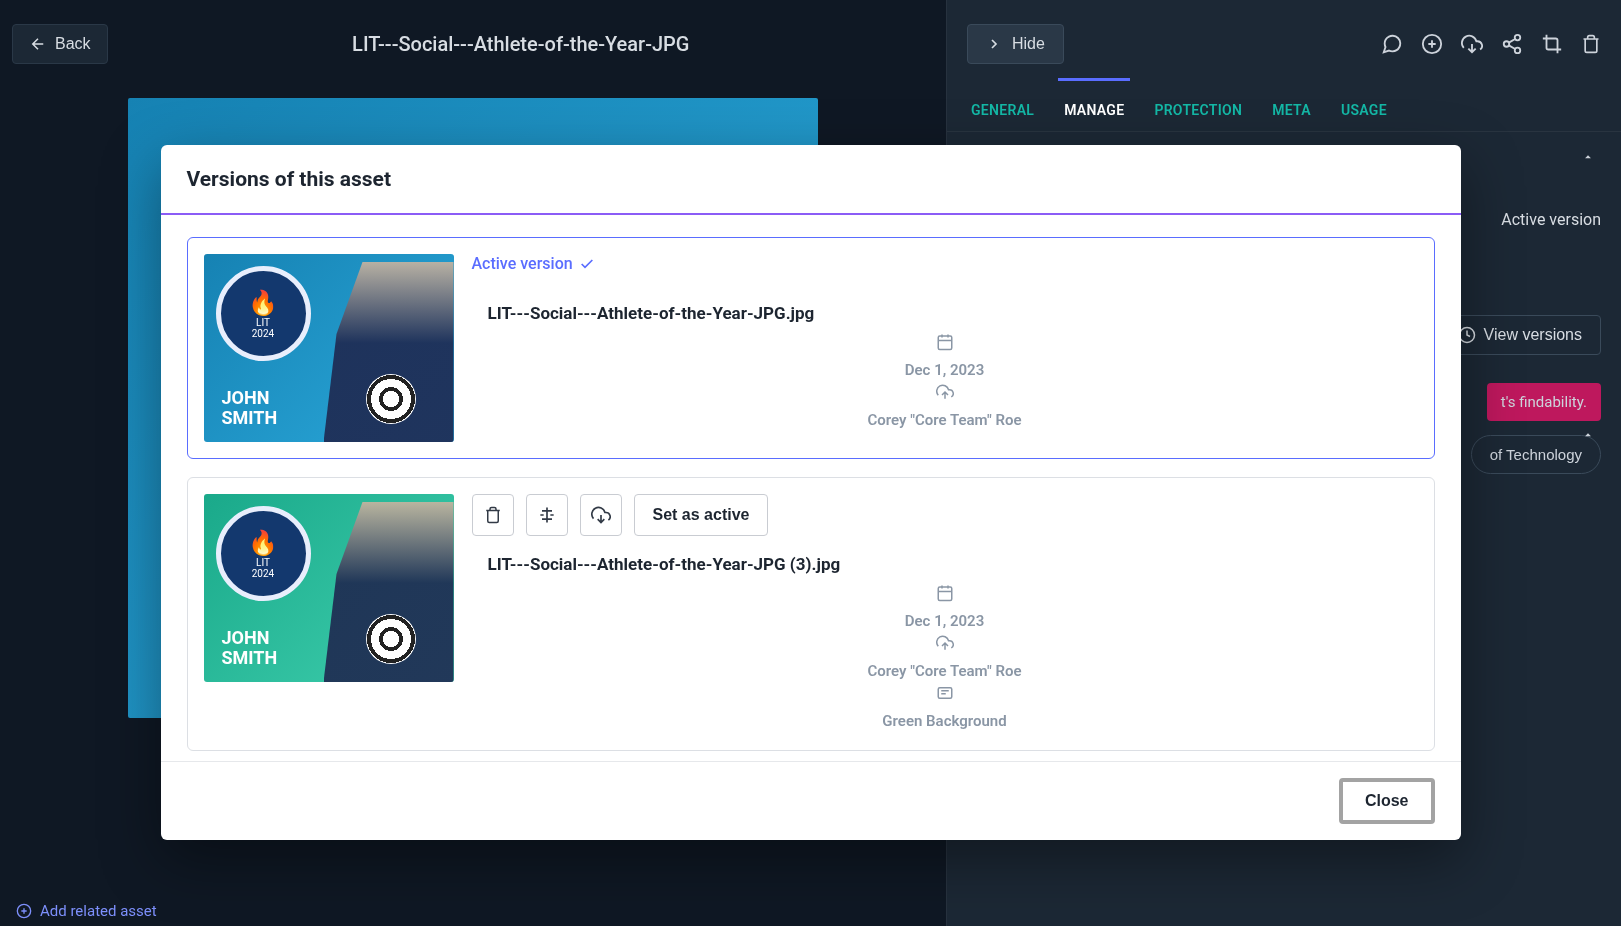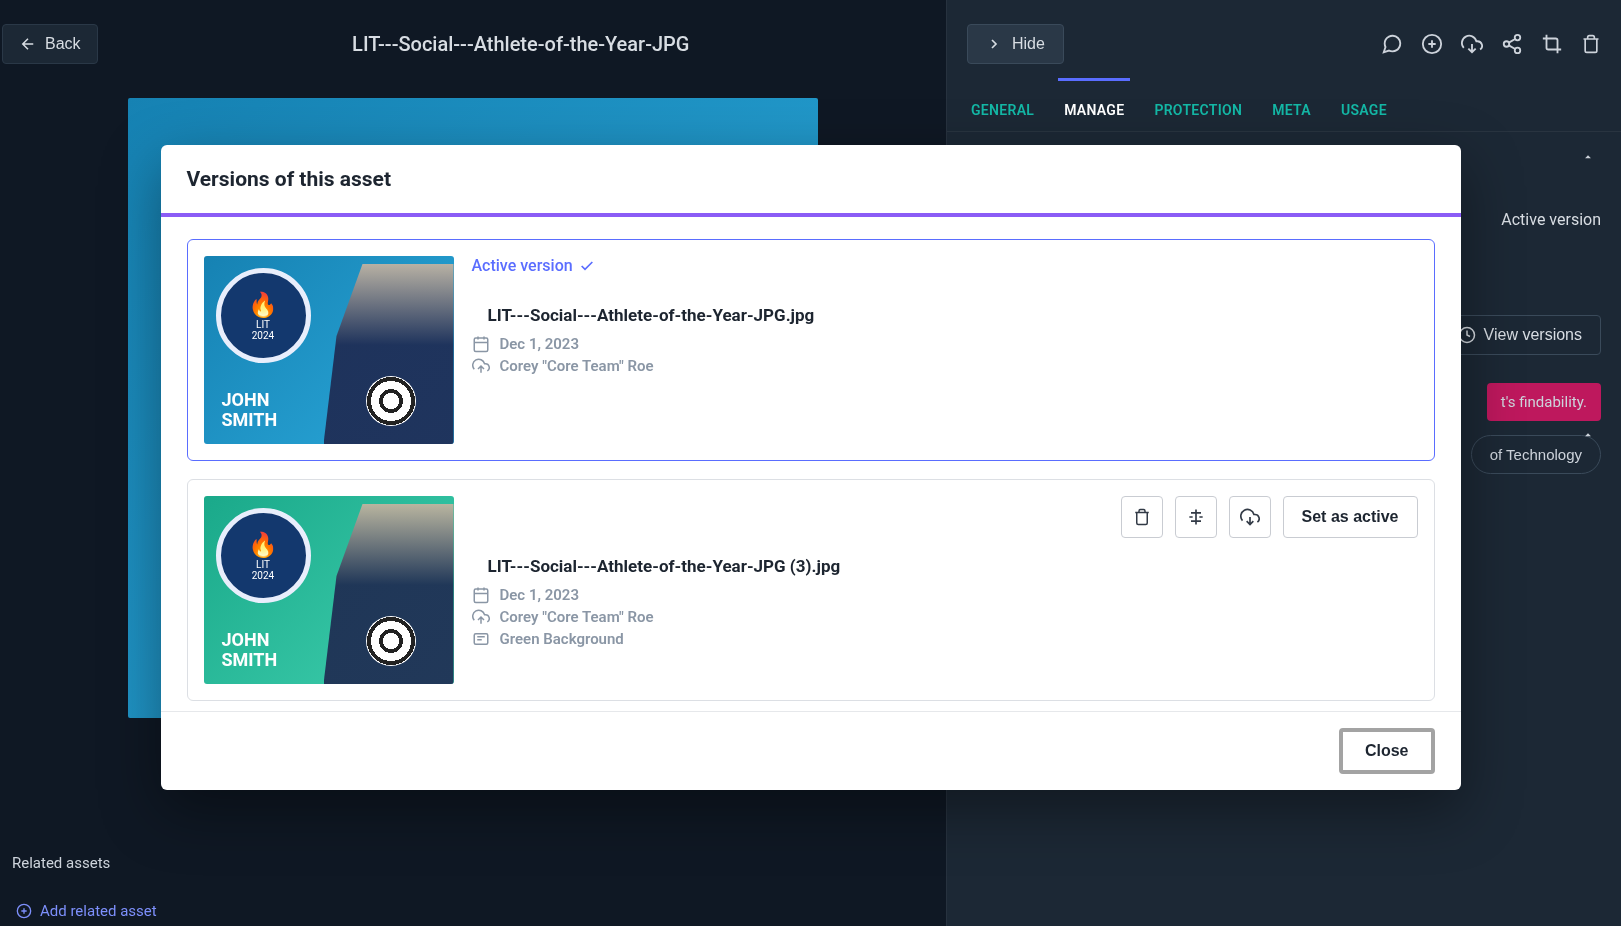--- a/index.html
+++ b/index.html
@@ -14,21 +14,21 @@
 }
 .app { display: flex; width: 100%; height: 100%; }
 .left-panel { flex: 0 0 946px; display: flex; flex-direction: column; }
 .right-panel { flex: 1; background: #1c2835; display: flex; flex-direction: column; border-left: 1px solid rgba(255,255,255,0.05); }
 
 
 .topbar {
   height: 88px;
   display: flex;
   align-items: center;
-  padding: 0 2px;
+  padding: 0 12px;
 }
 .back-btn {
   display: flex;
   align-items: center;
   gap: 8px;
   background: #1c2835;
   border: 1px solid #2a3847;
   color: #d8dde3;
   padding: 10px 16px;
   border-radius: 4px;
@@ -176,21 +176,21 @@
   color: #222;
   box-shadow: 0 20px 60px rgba(0,0,0,0.4);
   display: flex;
   flex-direction: column;
 }
 .modal-header {
   padding: 22px 26px;
   font-size: 21px;
   font-weight: 700;
   color: #1d2530;
-  border-bottom: 4px solid #8b5cf6;
+  border-bottom: 2px solid #8b5cf6;
 }
 .modal-body {
   padding: 22px 26px 10px;
   display: flex;
   flex-direction: column;
   gap: 18px;
 }
 .version-card {
   border: 1px solid #dcdfe4;
   border-radius: 6px;
@@ -253,21 +253,20 @@
   font-weight: 500;
   display: flex;
   align-items: center;
   gap: 6px;
   margin-bottom: 30px;
 }
 .version-actions {
   display: flex;
   gap: 12px;
   margin-bottom: 18px;
-  justify-content: flex-end;
 }
 .icon-btn {
   width: 42px; height: 42px;
   border: 1px solid #c9ccd2;
   background: #fff;
   border-radius: 4px;
   display: flex;
   align-items: center;
   justify-content: center;
   cursor: pointer;
@@ -292,20 +291,21 @@
   margin-left: 16px;
 }
 .meta-line {
   display: flex;
   align-items: center;
   gap: 10px;
   color: #8a96a5;
   font-size: 15px;
   font-weight: 600;
   margin-bottom: 4px;
+  flex-direction: column;
 }
 .meta-line svg { flex-shrink: 0; }
 .modal-footer {
   border-top: 1px solid #e6e8eb;
   padding: 16px 26px;
   display: flex;
   justify-content: flex-end;
 }
 .close-btn {
   border: 4px solid #a3a3a3;
@@ -332,21 +332,20 @@
             </svg>
         </span>
         <span>Back</span>
       </button>
       <div class="asset-title">LIT---Social---Athlete-of-the-Year-JPG</div>
     </div>
     <div class="preview-area">
       <div class="preview-img"></div>
     </div>
     <div class="related-section">
-      <div class="related-title">Related assets</div>
       <div class="add-related">
         <span>
           <svg width="16" height="16" viewBox="0 0 24 24" fill="none" stroke="currentColor" stroke-width="2">
               <circle cx="12" cy="12" r="10"></circle>
               <path d="M12 8v8M8 12h8"></path>
             </svg>
         </span>
         <span>Add related asset</span>
       </div>
     </div>

